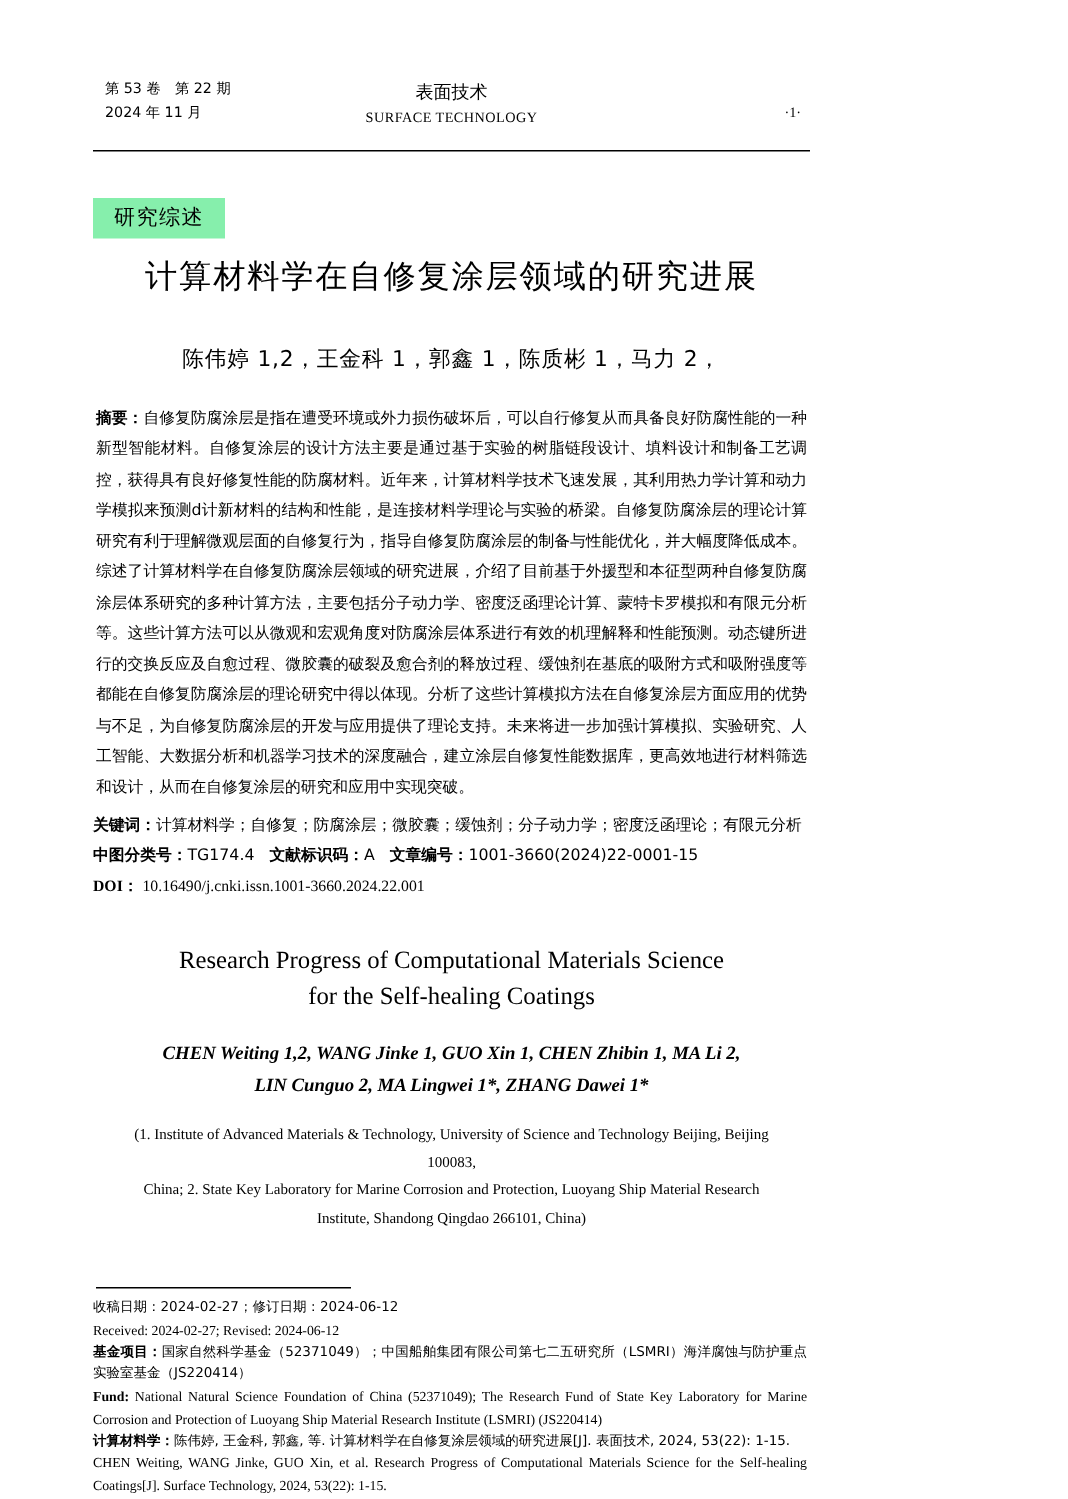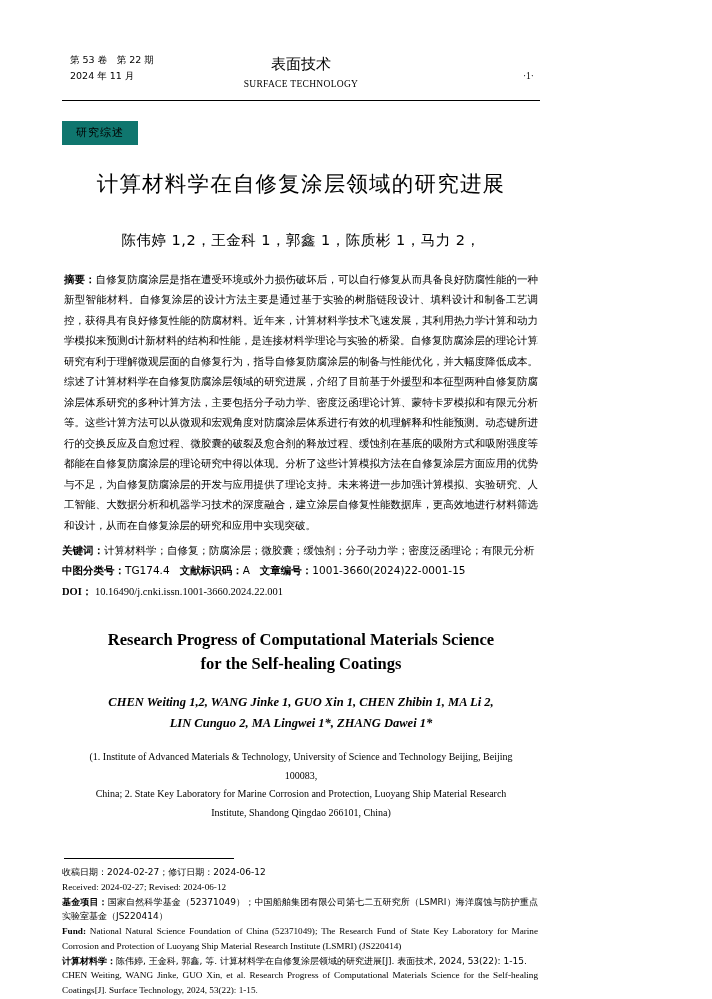--- a/index.html
+++ b/index.html
@@ -41,21 +41,21 @@
     position: absolute;
     left: 0;
     right: 0;
     top: 0;
     text-align: center;
     font-size: 10px;
     line-height: 1.65;
   }
   .mast-center .cn {
     font-family: "DejaVu Sans", sans-serif;
-    font-size: 15px;
+    font-size: 12px;
   }
   .mast-center .en {
     font-family: "Liberation Serif", serif;
     font-size: 9.5px;
     letter-spacing: 0.3px;
   }
   .mast-right {
     position: absolute;
     right: 6px;
     top: 17px;
@@ -67,25 +67,26 @@
     border-top: 1px solid #000;
     margin: 2px 0 0 0;
   }
   
   .tag-row {
     margin-top: 20px;
     height: 26px;
   }
   .tag {
     display: inline-block;
-    background: #0f766e;
-    font-family: "DejaVu Sans", sans-serif;
-    font-size: 11px;
+    background: #86efac;
+    font-family: "DejaVu Sans", sans-serif;
+    font-size: 14px;
     padding: 4px 14px 5px 14px;
     letter-spacing: 1px;
+    margin-top: 11px;
   }
   
   .title-cn {
     text-align: center;
     font-family: "DejaVu Sans", sans-serif;
     font-weight: normal;
     font-size: 21.5px;
     letter-spacing: 1.2px;
     margin-top: 22px;
   }
@@ -134,21 +135,21 @@
     font-family: "Liberation Serif", serif;
     font-size: 10.5px;
     line-height: 1.9;
     margin-top: 1px;
   }
   .doi-line .lbl { font-weight: bold; }
   
   .title-en {
     text-align: center;
     font-family: "Liberation Serif", serif;
-    font-weight: bold;
+    font-weight: normal;
     font-size: 16.5px;
     line-height: 1.45;
     margin-top: 26px;
   }
   .authors-en {
     text-align: center;
     font-family: "Liberation Serif", serif;
     font-style: italic;
     font-weight: bold;
     font-size: 12.5px;

